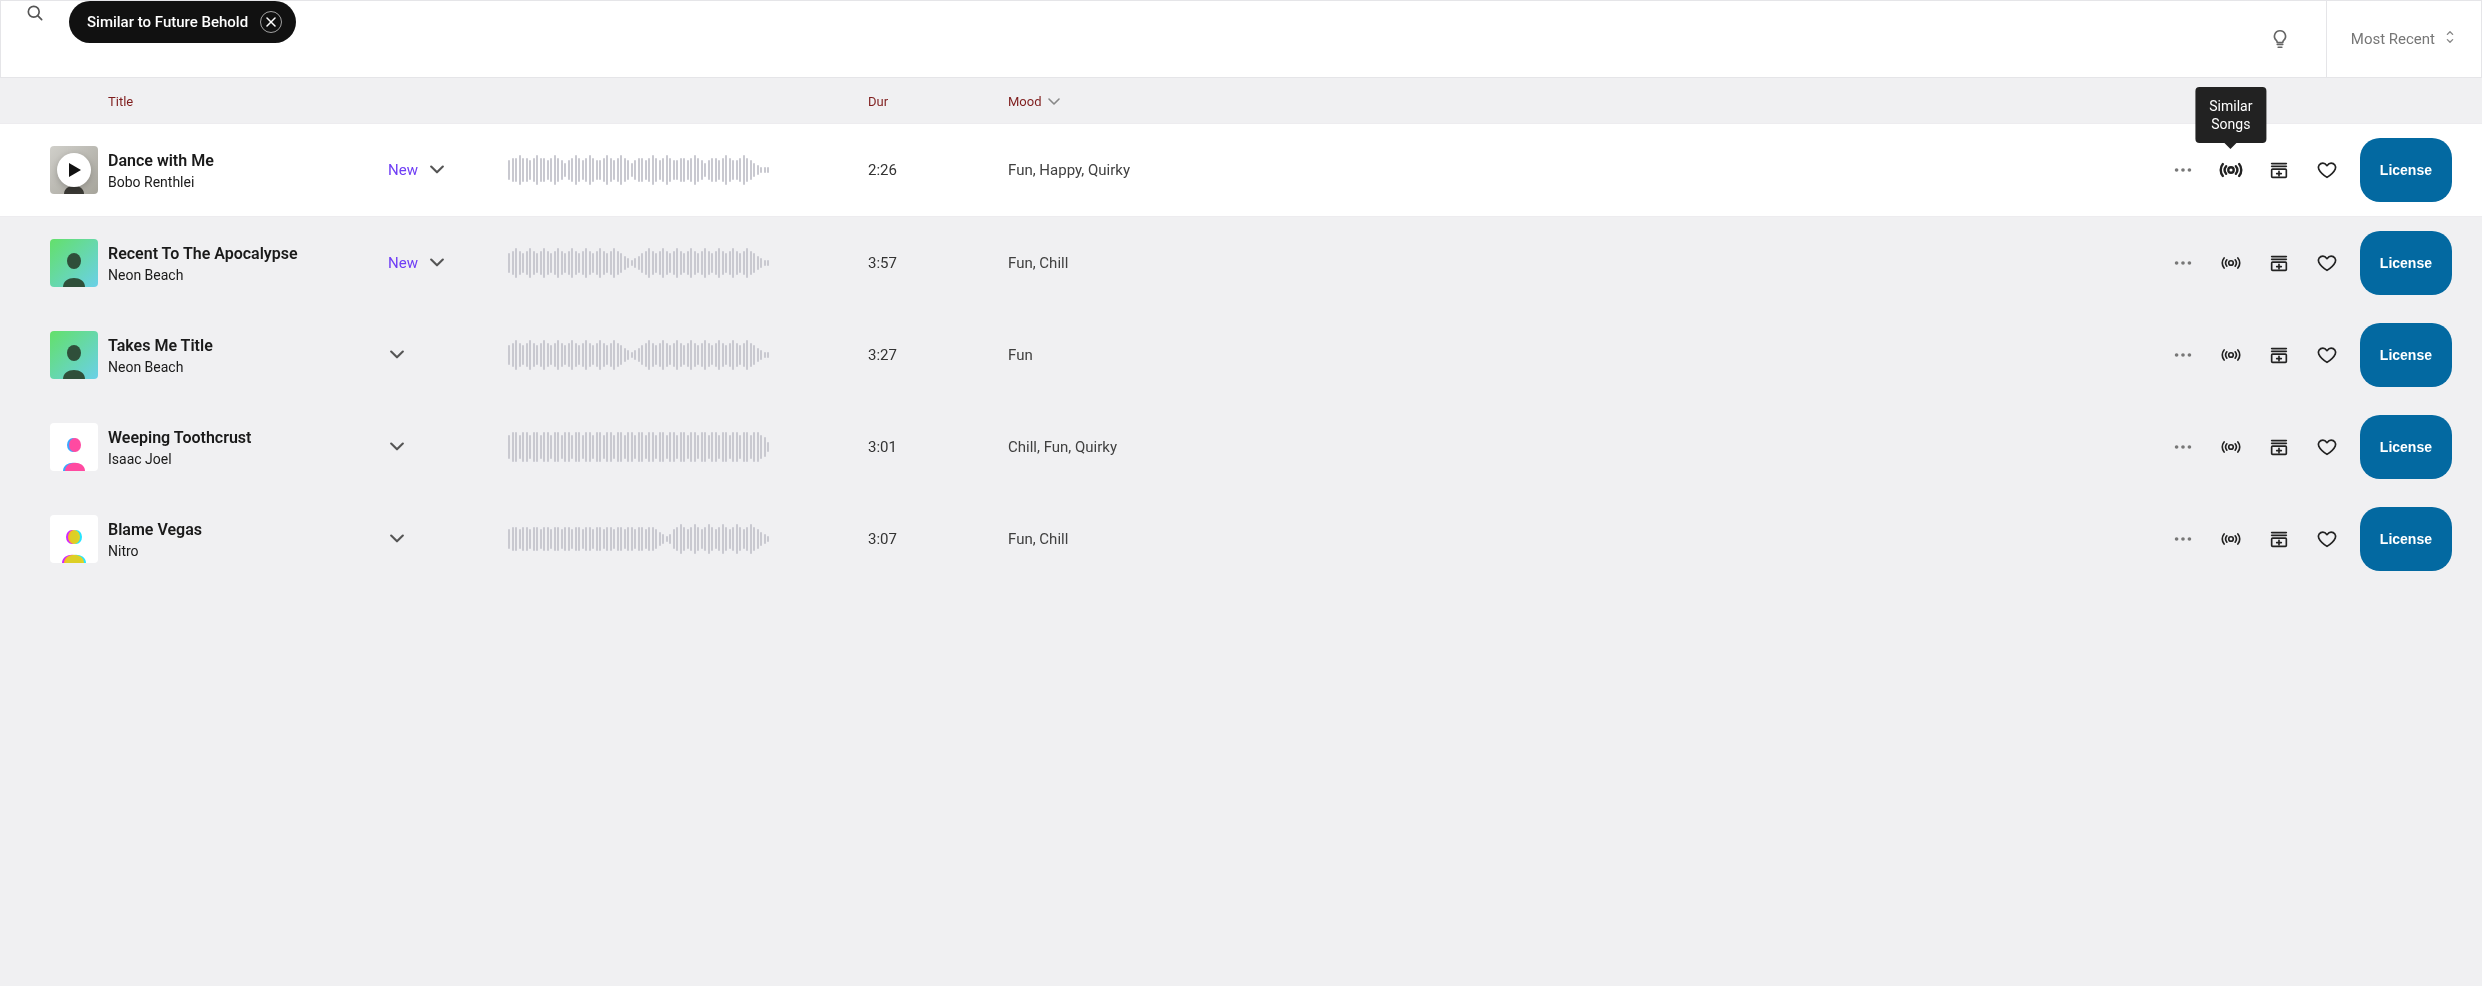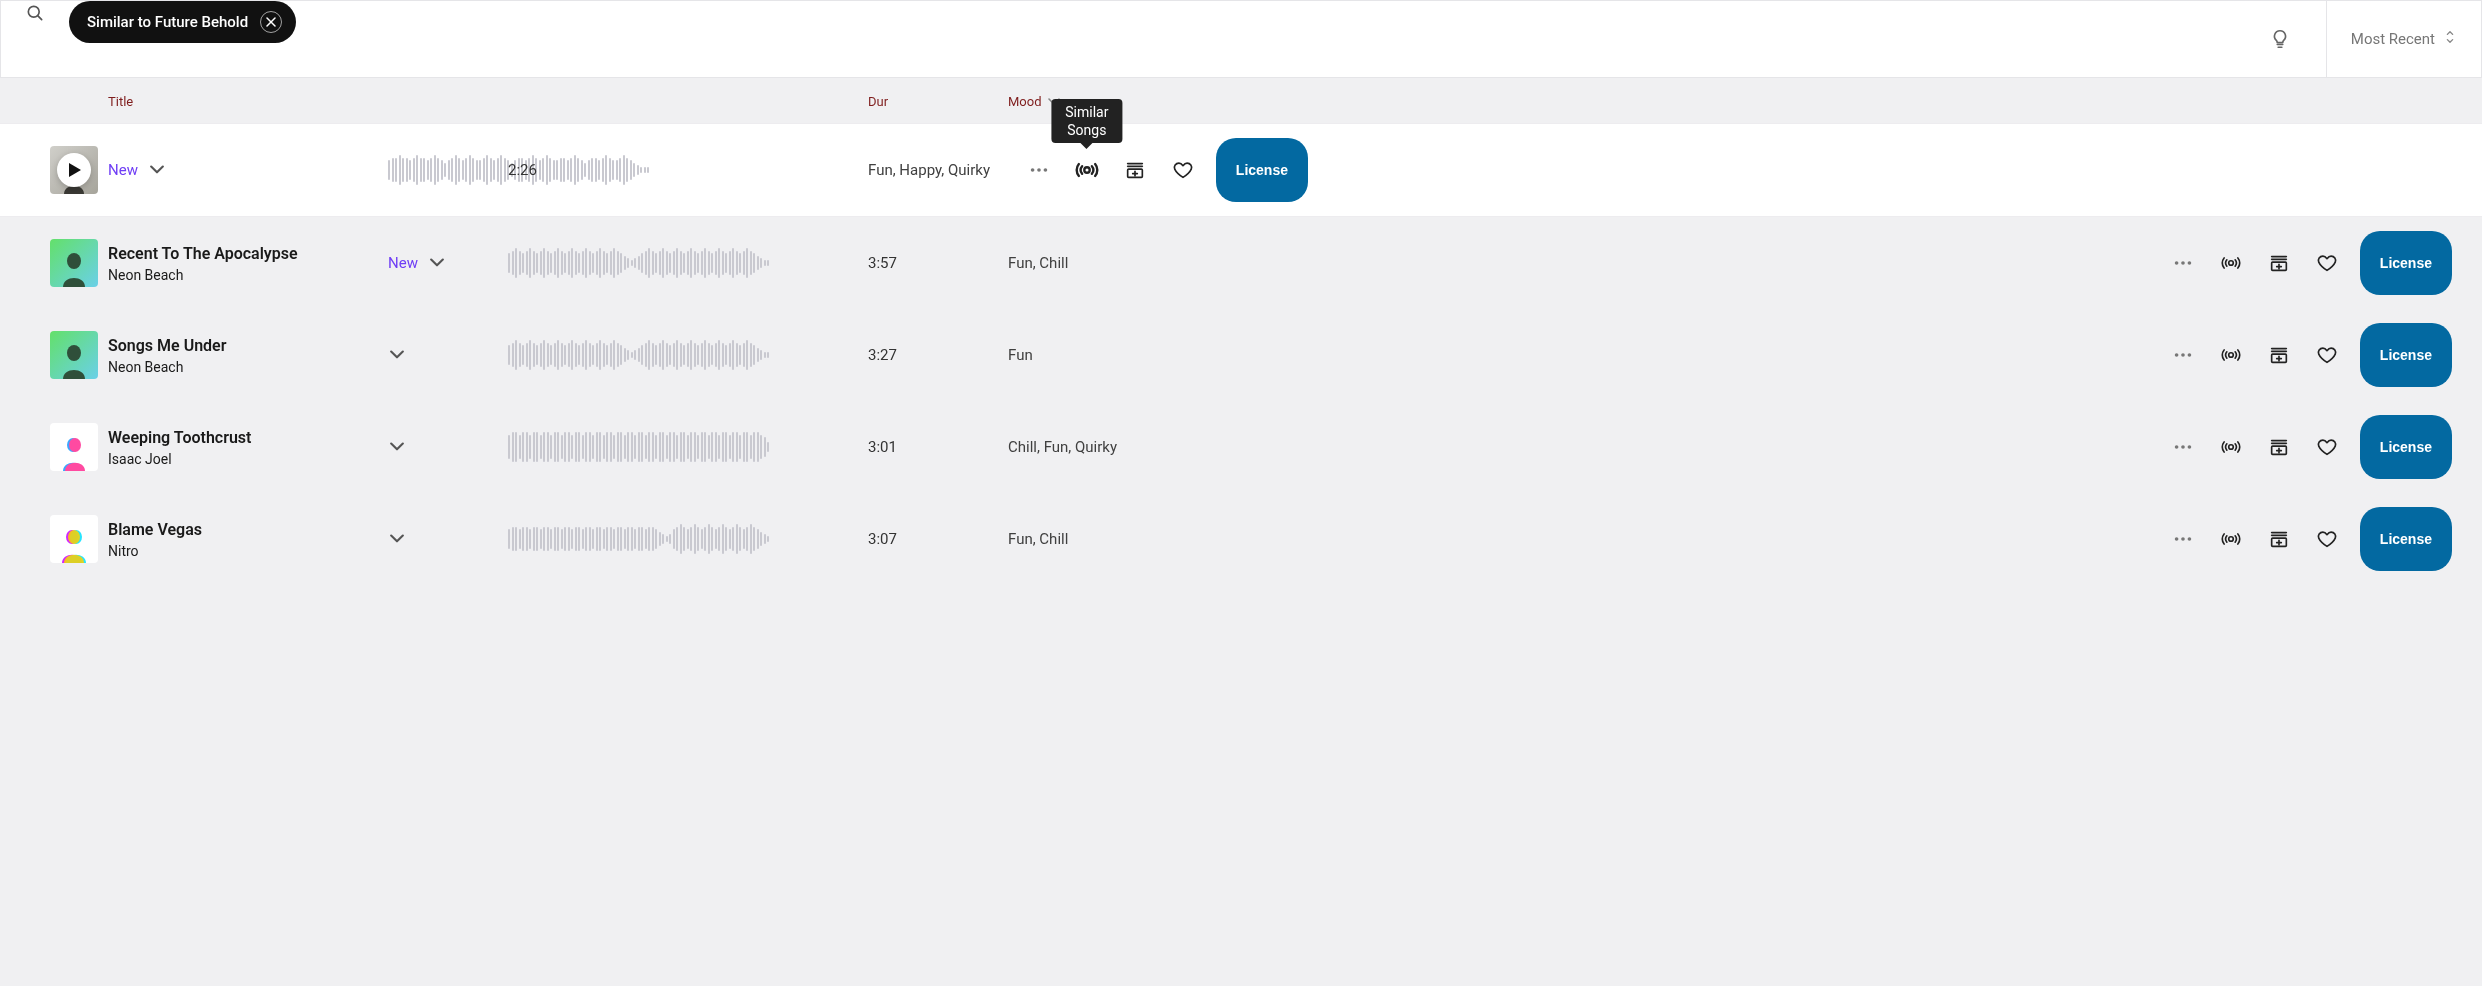--- a/index.html
+++ b/index.html
@@ -194,21 +194,21 @@
 
   .tooltip {
     position: absolute;
     bottom: calc(100% + 12px);
     left: 50%;
     transform: translateX(-50%);
     background: #222;
     color: #fff;
     font-size: 14px;
     line-height: 1.3;
-    padding: 4px 14px;
+    padding: 10px 14px;
     border-radius: 4px;
     white-space: nowrap;
     text-align: center;
   }
   .tooltip::after {
     content: '';
     position: absolute;
     top: 100%;
     left: 50%;
     transform: translateX(-50%);
@@ -290,20 +290,24 @@
             <ellipse cx="15" cy="11" rx="6" ry="7" fill="#3a3934"></ellipse>
             <path d="M5 36 C5 25 25 25 25 36 Z" fill="#3a3934"></path>
           </svg>
         </div>
     <div class="playbtn">
           <svg viewBox="0 0 12 14" fill="#111">
             <polygon points="0,0 12,7 0,14"></polygon>
           </svg>
         </div>
   </div>
+    <div class="titlecell">
+      <a href="#" class="track-title">Dance with Me</a>
+      <a href="#" class="track-artist">Bobo Renthlei</a>
+    </div>
     <div class="newcell">
       <span class="new-badge">New</span>
       <span class="expand-chevron">
           <svg viewBox="0 0 12 8" width="14" height="10" fill="none" stroke="#555" stroke-width="1.8" stroke-linecap="round" stroke-linejoin="round">
             <polyline points="1,1 6,6 11,1"></polyline>
           </svg>
         </span>
     </div>
     <div>
         <div class="waveform">
@@ -565,21 +569,21 @@
     <div class="cover">
           <div class="bg" style="background:linear-gradient(135deg,#63e06a,#6ad0e8)"></div>
           <svg class="silhouette" viewBox="0 0 30 36">
             <ellipse cx="15" cy="10" rx="7" ry="8" fill="#2f4f3a"></ellipse>
             <path d="M4 36 C4 24 26 24 26 36 Z" fill="#2f4f3a"></path>
           </svg>
         </div>
 
   </div>
     <div class="titlecell">
-      <a href="#" class="track-title">Songs Me Under</a>
+      <a href="#" class="track-title">Takes Me Title</a>
       <a href="#" class="track-artist">Neon Beach</a>
     </div>
     <div class="newcell">
 
       <span class="expand-chevron">
           <svg viewBox="0 0 12 8" width="14" height="10" fill="none" stroke="#555" stroke-width="1.8" stroke-linecap="round" stroke-linejoin="round">
             <polyline points="1,1 6,6 11,1"></polyline>
           </svg>
         </span>
     </div>

